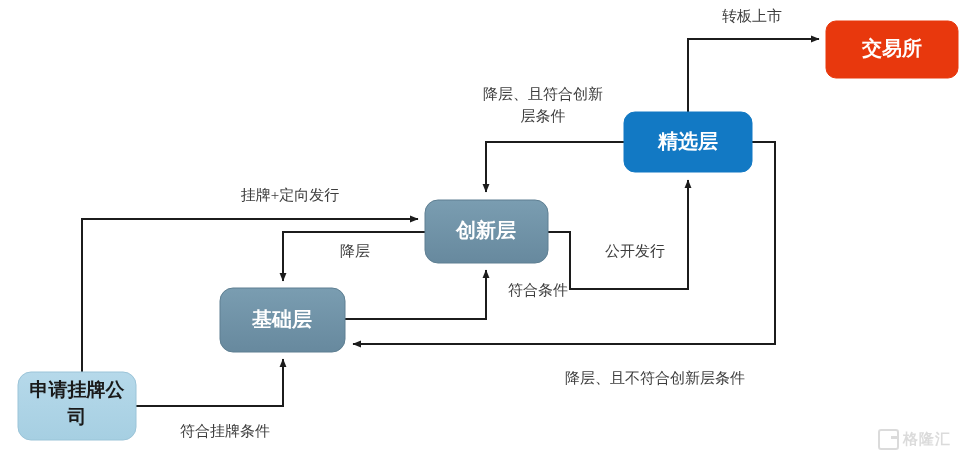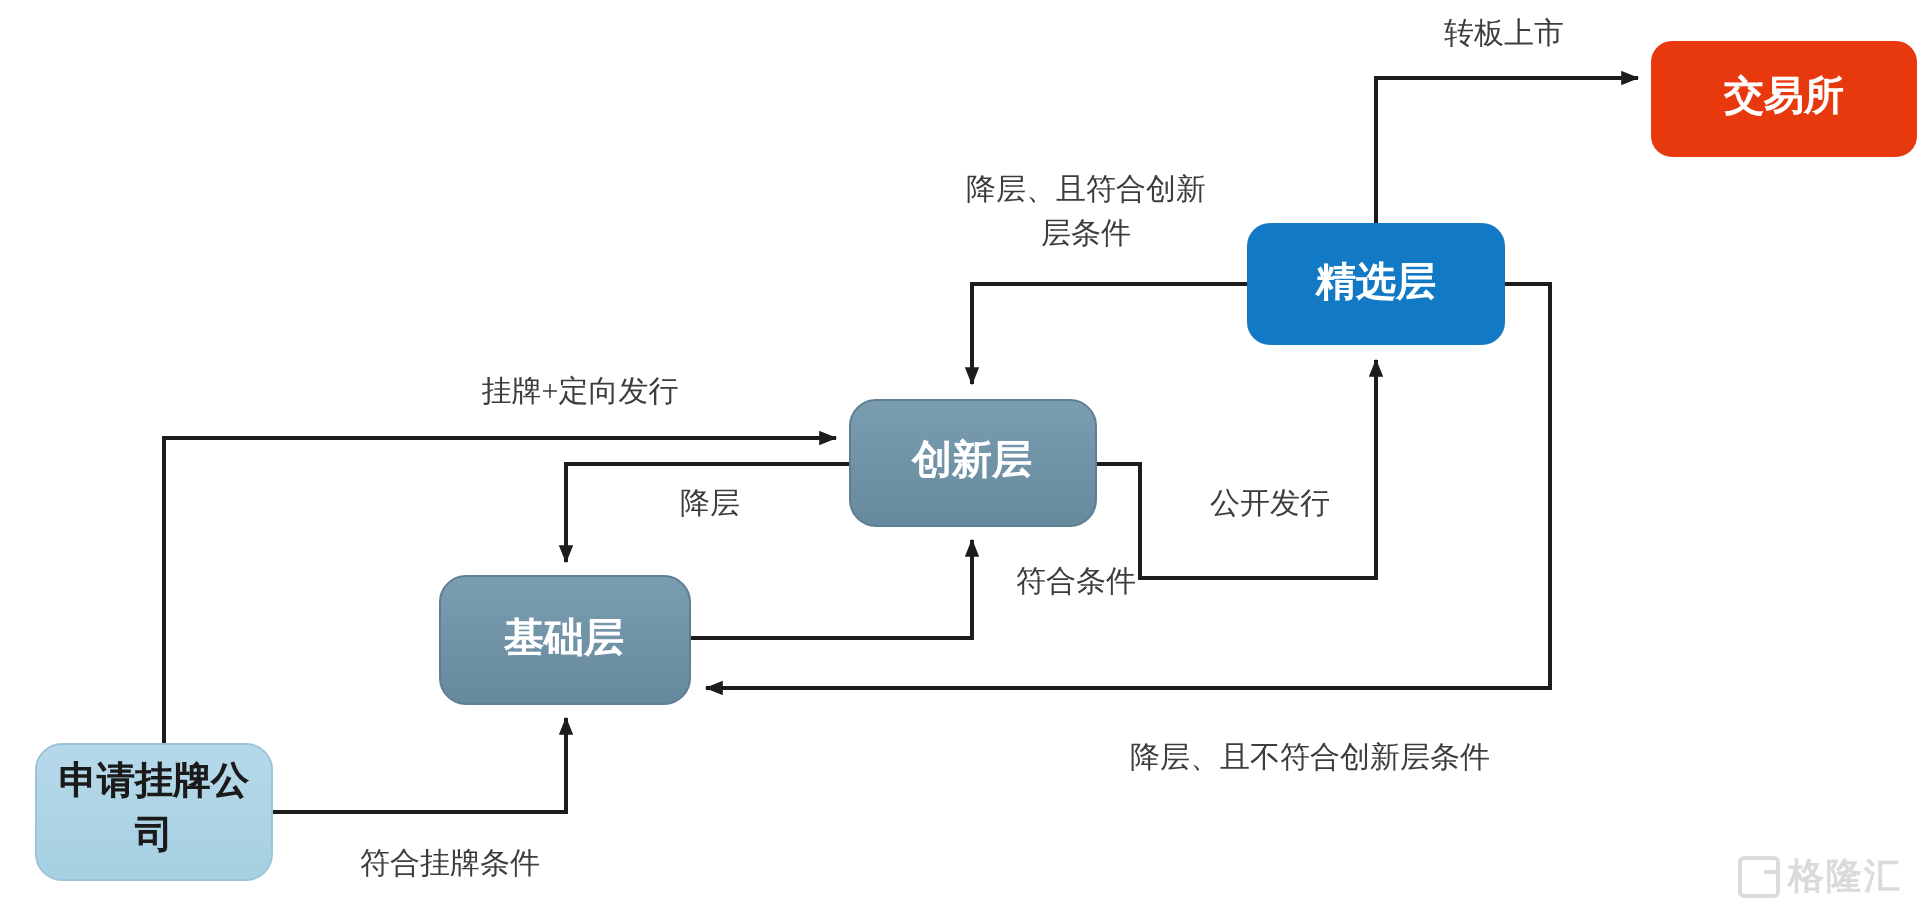--- a/index.html
+++ b/index.html
@@ -68,21 +68,21 @@
     content: "";
     position: absolute;
     right: -2px;
     top: 5px;
     width: 8px;
     height: 2.5px;
     background: #8c8c8c;
   }
   .wm-text {
     font-family: "Liberation Sans", "DejaVu Sans", sans-serif;
-    font-size: 18px;
+    font-size: 15px;
     font-weight: bold;
     color: #8c8c8c;
     letter-spacing: 1px;
   }
 </style>
 </head>
 <body>
 
 <div id="canvas-wrap">
 

